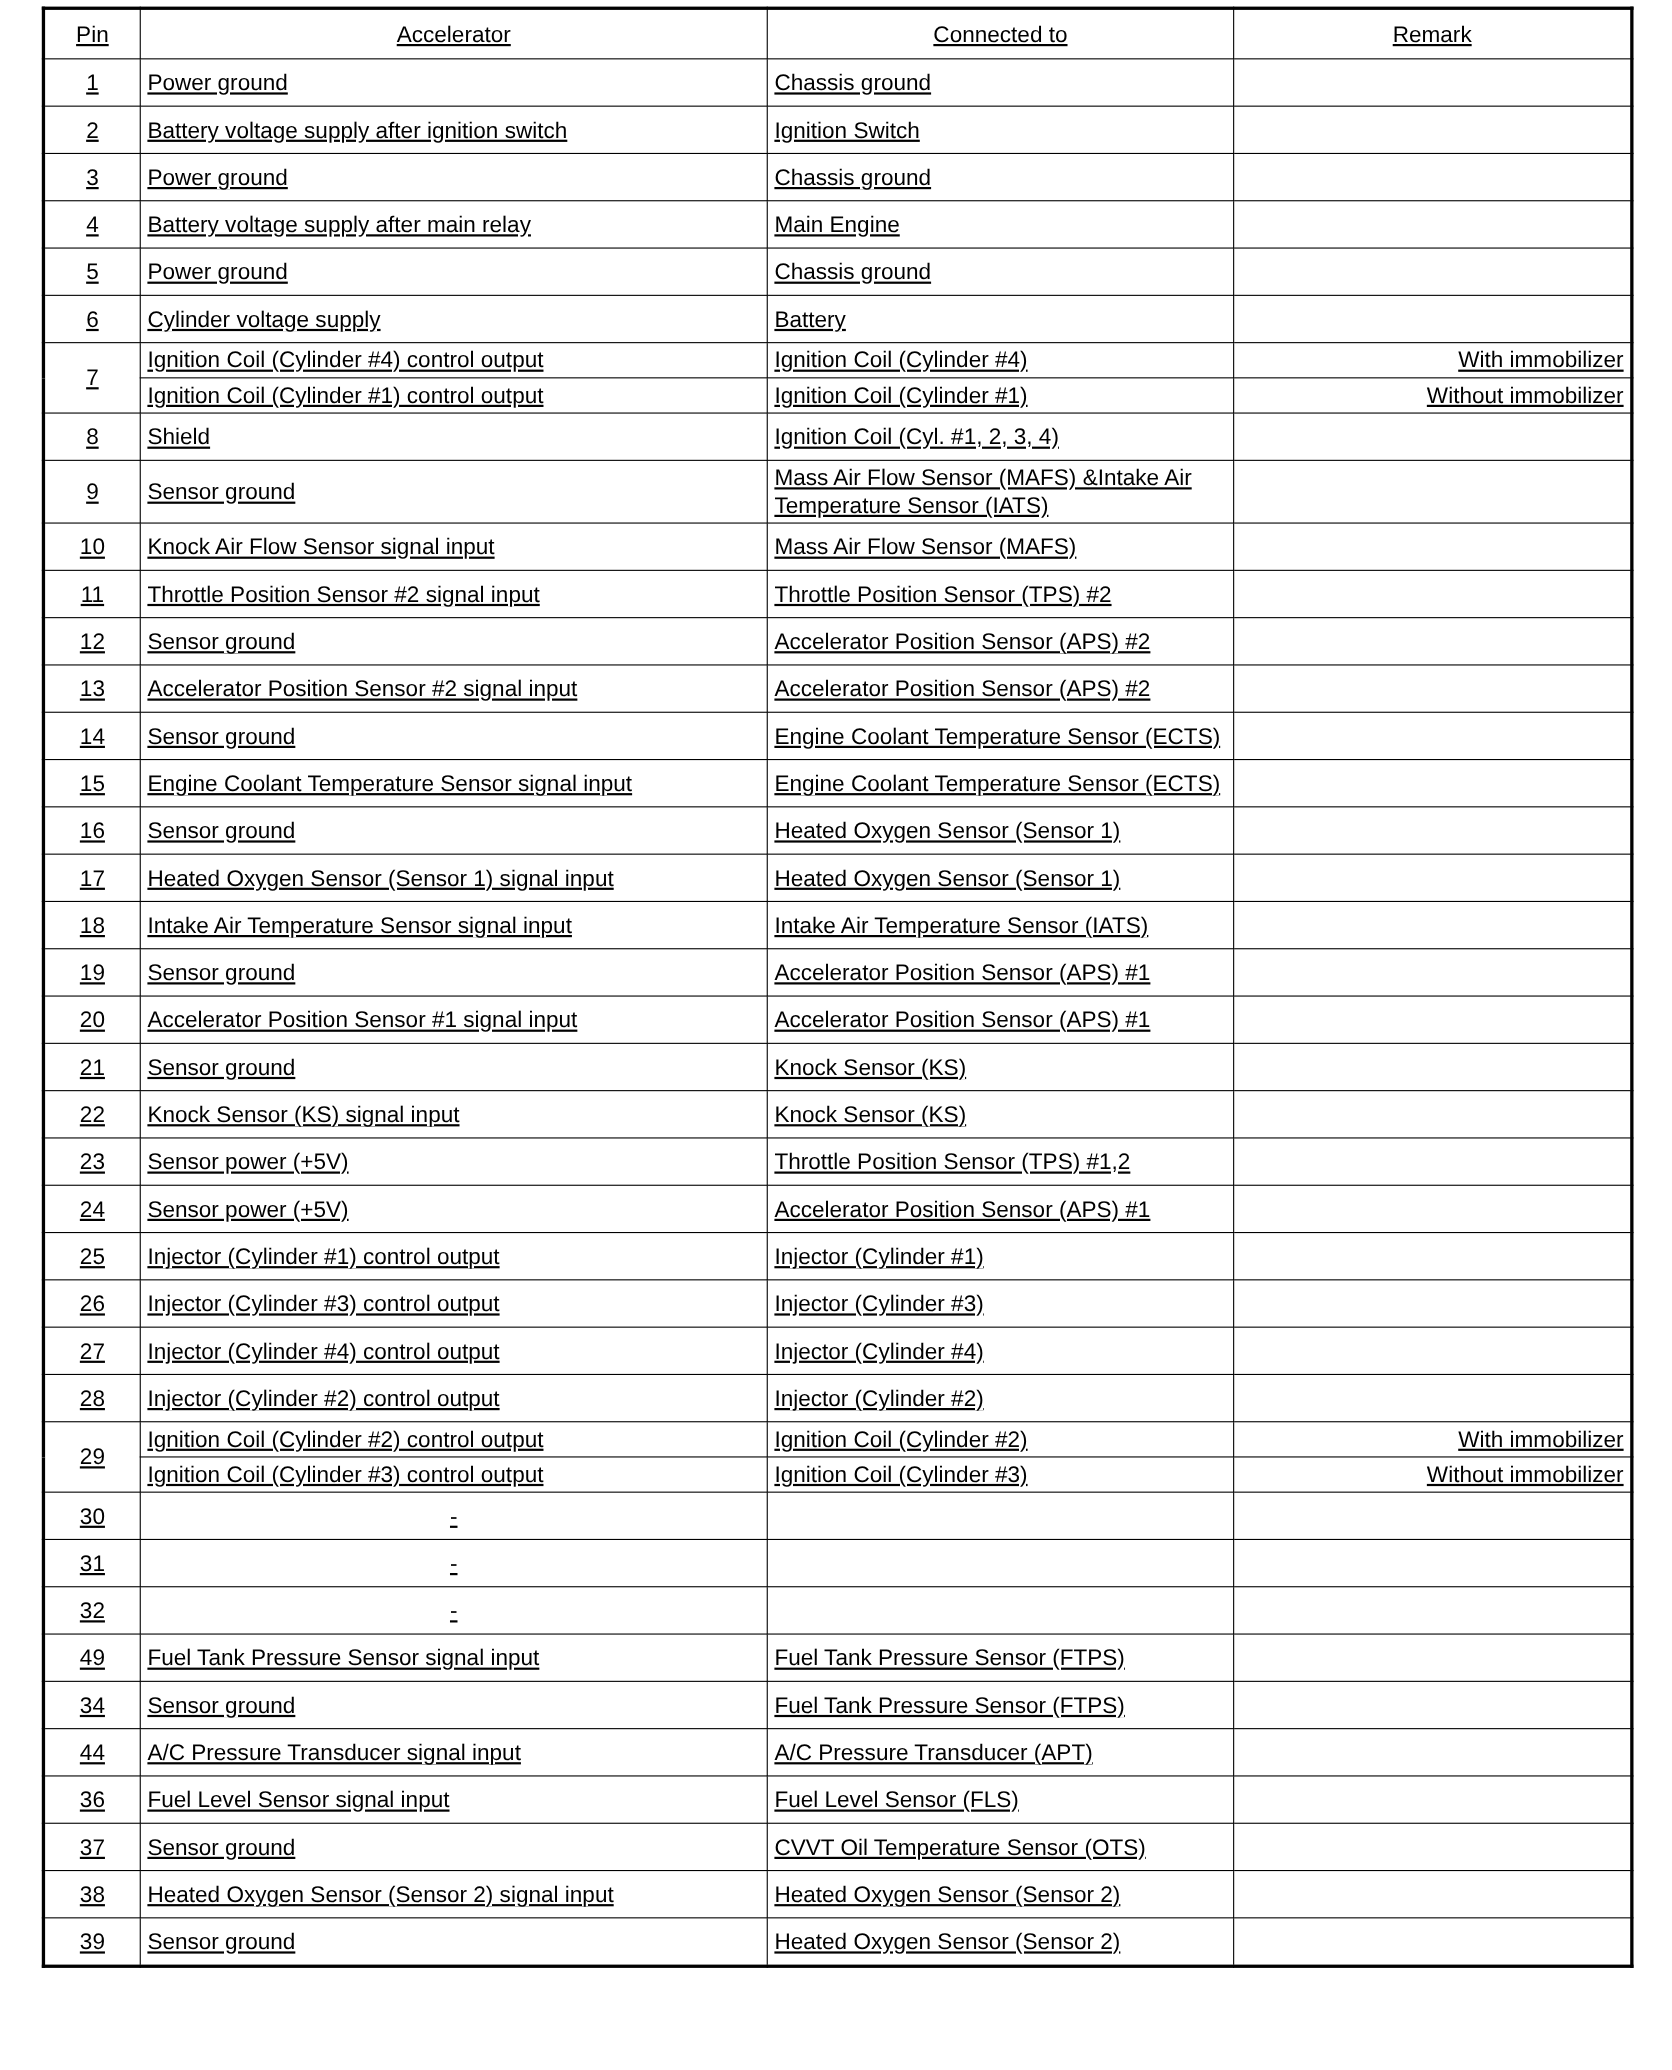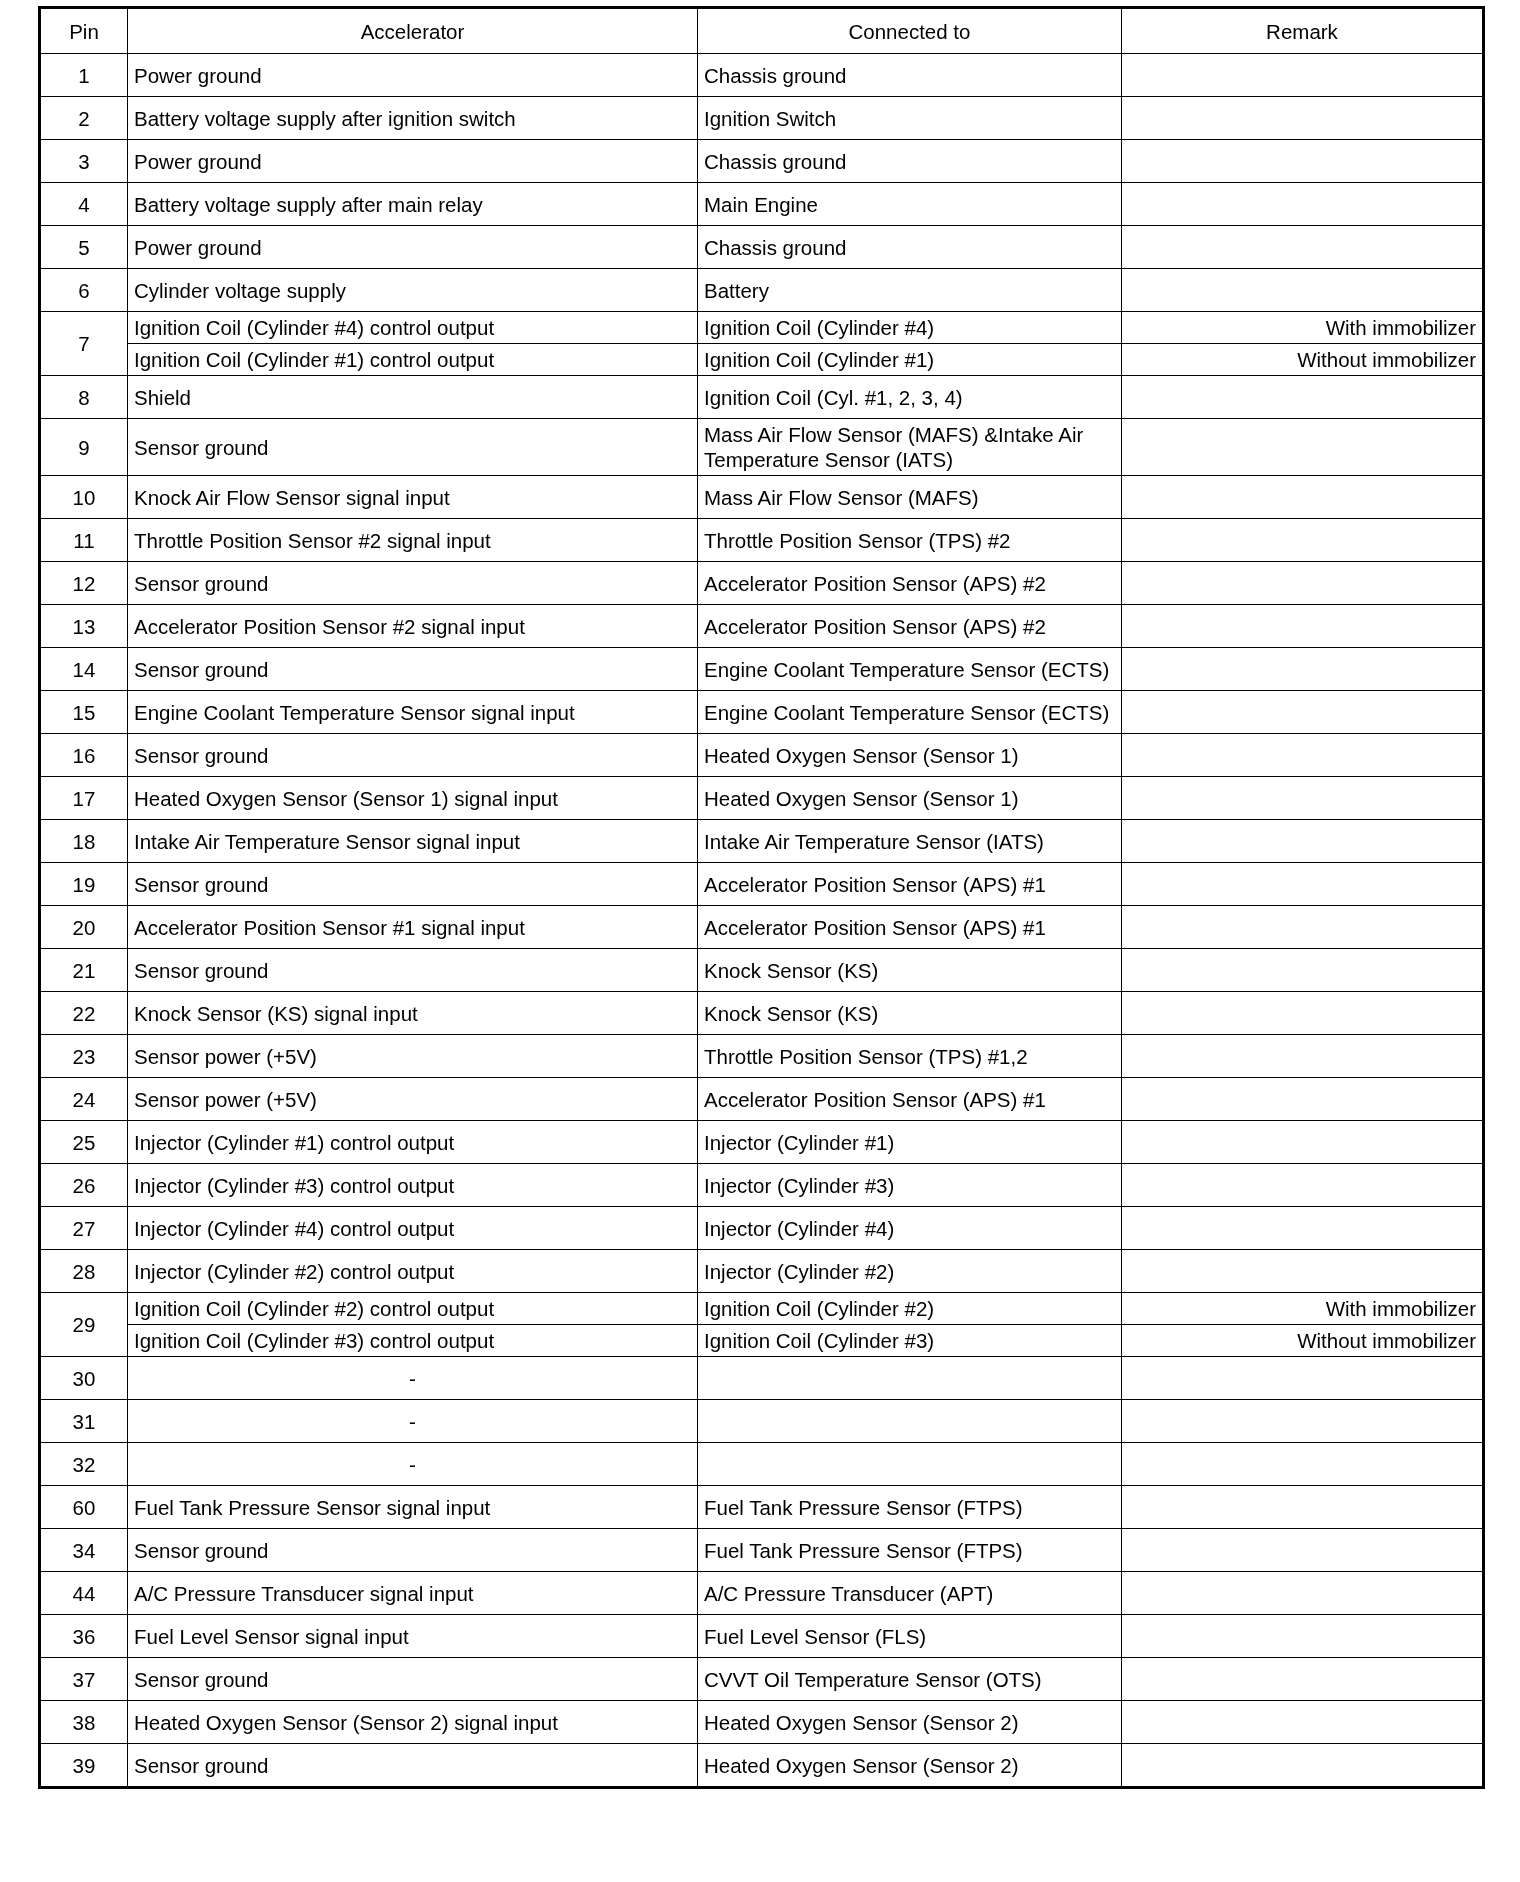--- a/index.html
+++ b/index.html
@@ -11,20 +11,21 @@
     width: 1520px;
     height: 1882px;
     font-family: "Liberation Sans", sans-serif;
     color: #000000;
   }
   .page {
     box-sizing: border-box;
     width: 1520px;
     height: 1322px;
     padding: 6px 38px 16px 38px;
+    text-decoration: underline;
   }
   table.pinout {
     border-collapse: collapse;
     width: 1444px;
     table-layout: fixed;
     border: 3px solid #000;
   }
   table.pinout col.c-pin { width: 88px; }
   table.pinout col.c-desc { width: 570px; }
   table.pinout col.c-conn { width: 424px; }
@@ -281,21 +282,21 @@
           <td class="conn"></td>
           <td class="rem"></td>
         </tr>
         <tr>
           <td class="pin">32</td>
           <td class="desc dash">-</td>
           <td class="conn"></td>
           <td class="rem"></td>
         </tr>
         <tr>
-          <td class="pin">60</td>
+          <td class="pin">49</td>
           <td class="desc">Fuel Tank Pressure Sensor signal input</td>
           <td class="conn">Fuel Tank Pressure Sensor (FTPS)</td>
           <td class="rem"></td>
         </tr>
         <tr>
           <td class="pin">34</td>
           <td class="desc">Sensor ground</td>
           <td class="conn">Fuel Tank Pressure Sensor (FTPS)</td>
           <td class="rem"></td>
         </tr>

